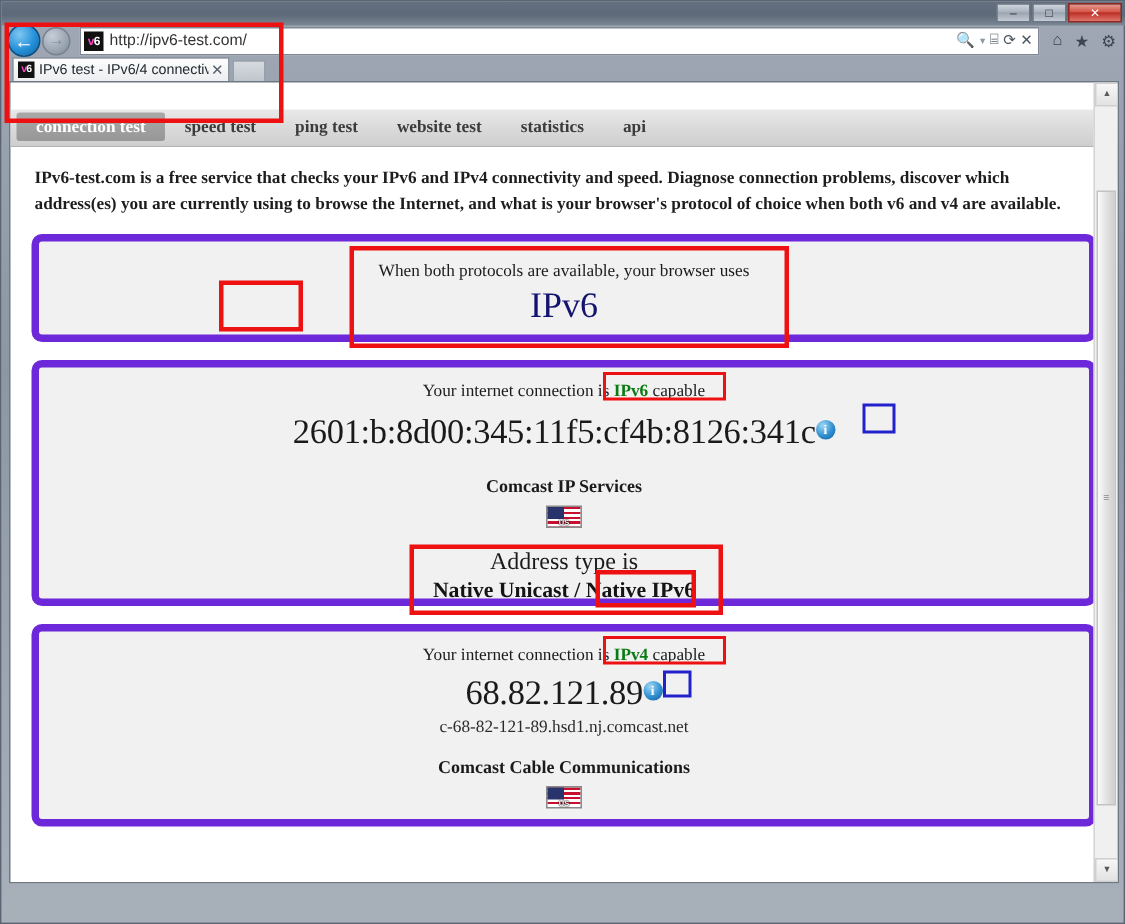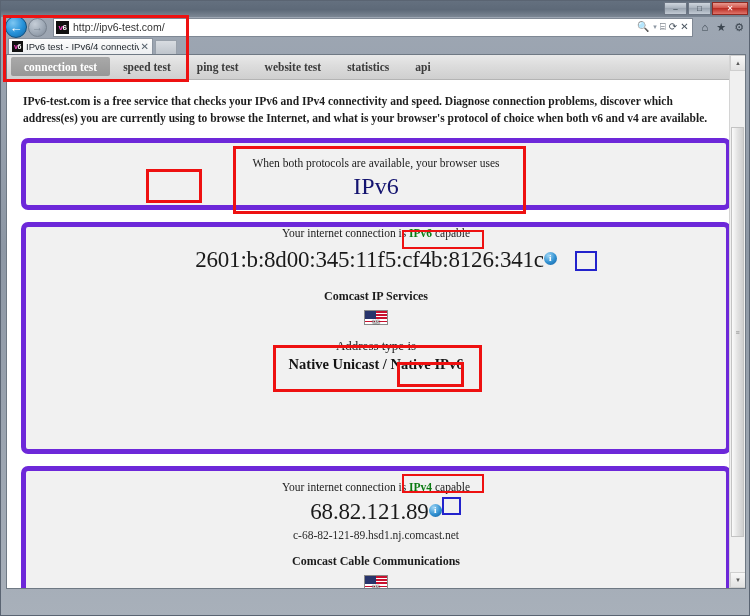--- a/index.html
+++ b/index.html
@@ -135,20 +135,21 @@
   }
 
   
   #sitenav {
     height: 25px;
     background: linear-gradient(180deg,#e9e9e9 0%, #dcdcdc 45%, #cfcfcf 100%);
     border-bottom: 1px solid #b4b4b4;
     display: flex; align-items: stretch;
     padding-left: 4px;
     position: relative;
+    margin-top: 18px;
   }
   .sitetab {
     display: flex; align-items: center;
     padding: 0 13px;
     font-size: 11.5px; font-weight: bold;
     color: #3b3b3b;
     font-family: "Liberation Serif", serif;
   }
   .sitetab.active {
     background: linear-gradient(180deg,#a9a9a9 0%, #979797 100%);
@@ -173,21 +174,21 @@
 
   .panel {
     margin-top: 12px;
     background: #f1f1f1;
     border: 5px solid #6d28d9;
     border-radius: 7px;
     text-align: center;
     position: relative;
   }
   #panel1 { height: 72px; padding-top: 14px; }
-  #panel2 { height: 232px; }
+  #panel2 { height: 164px; padding-top: 10px; }
   #panel3 { height: 135px; padding-top: 10px; }
 
   .small-line {
     font-size: 11.5px; color: #1b1b1b;
     font-family: "Liberation Serif", serif;
   }
   .big-proto {
     font-size: 24px; color: #141470; font-weight: normal;
     font-family: "Liberation Serif", serif;
     margin-top: 4px; display: inline-block;
@@ -203,21 +204,21 @@
   .hostname {
     font-size: 11.5px; color: #2a2a2a;
     font-family: "Liberation Serif", serif;
     margin-top: 4px;
   }
   .isp {
     font-size: 12px; font-weight: bold; color: #1b1b1b;
     font-family: "Liberation Serif", serif;
   }
   .addrtype-head {
-    font-size: 13px; color: #1b1b1b;
+    font-size: 16px; color: #1b1b1b;
     font-family: "Liberation Serif", serif;
   }
   .addrtype-val {
     font-size: 14.5px; font-weight: bold; color: #141414;
     font-family: "Liberation Serif", serif;
     margin-top: 2px;
   }
 
   
   .flag {

